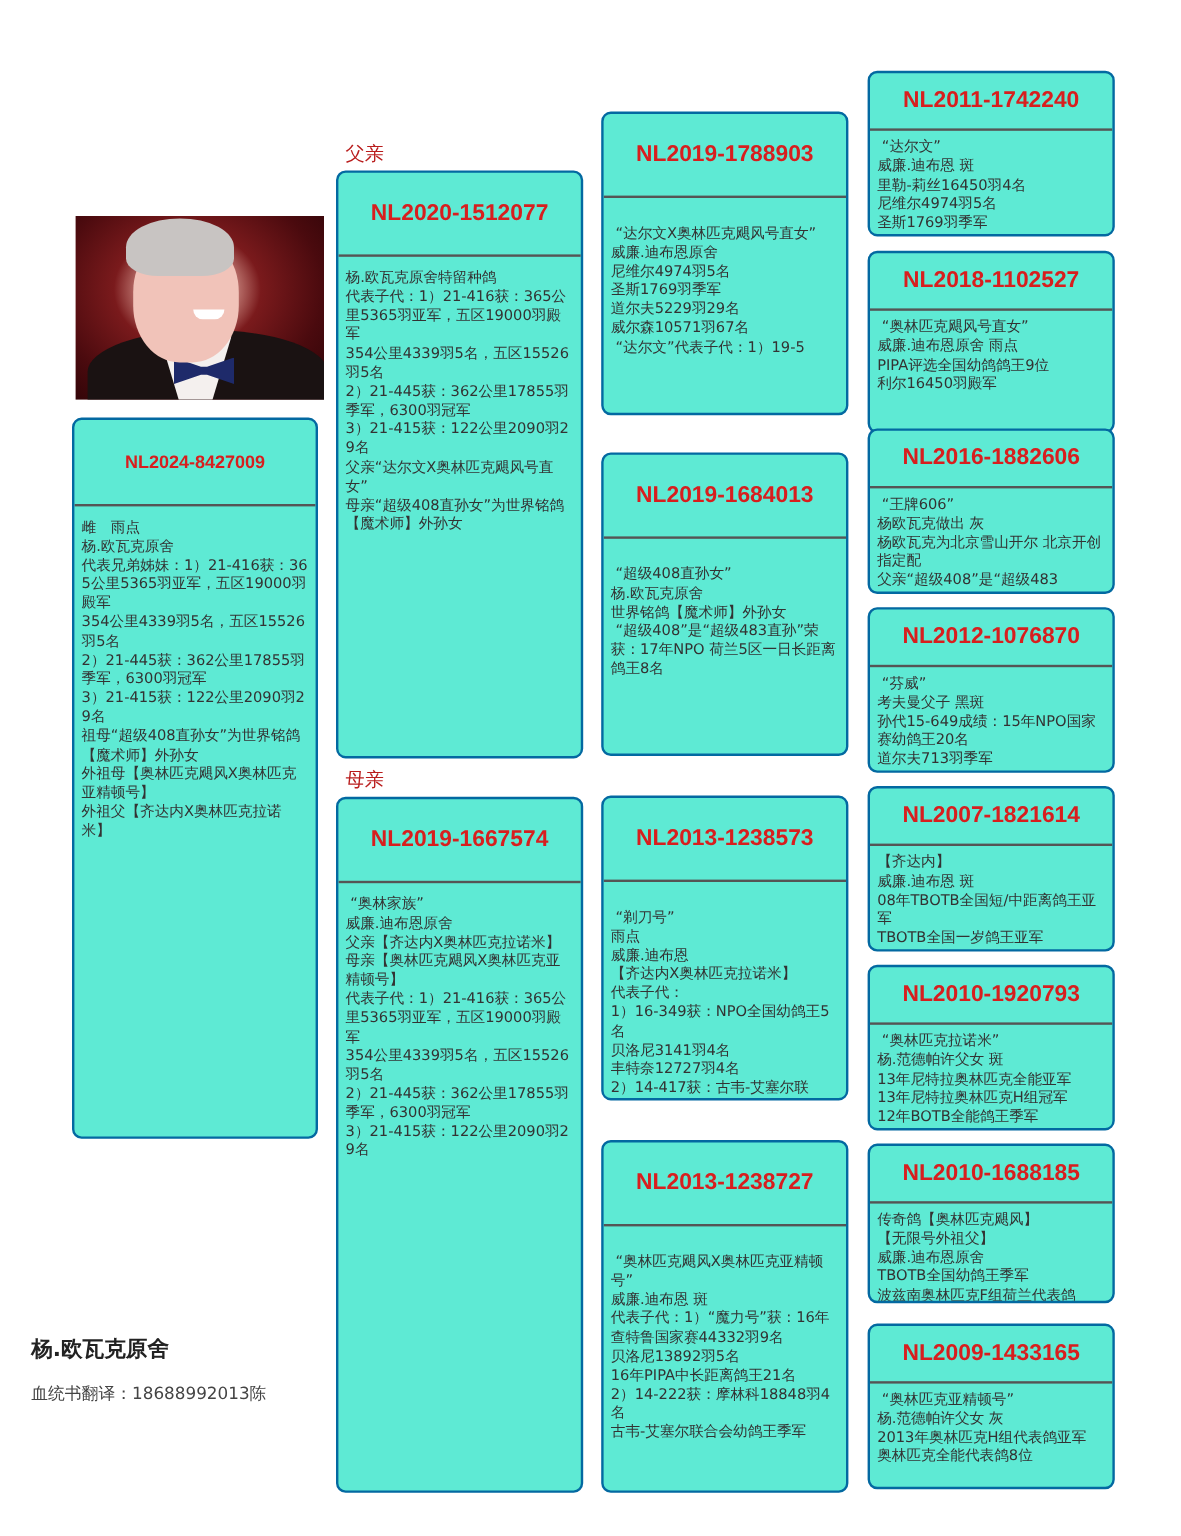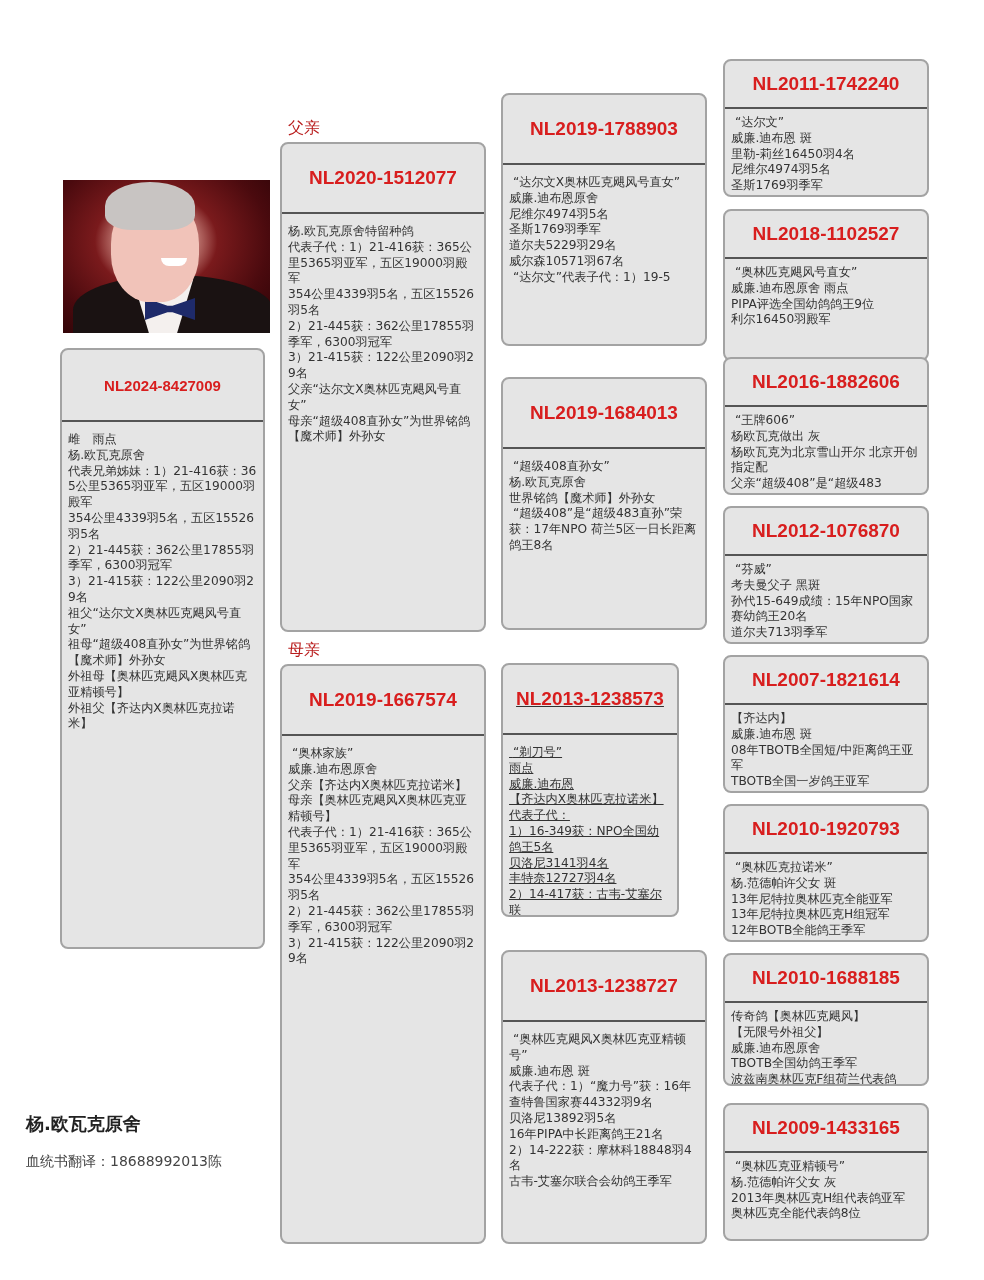--- a/index.html
+++ b/index.html
@@ -1,22 +1,22 @@
 <!DOCTYPE html>
 <html><head>
 <meta charset="utf-8">
 <style>
   * { box-sizing: border-box; margin: 0; padding: 0; }
   html, body { width: 984px; height: 1280px; background: #ffffff; overflow: hidden; }
   body { position: relative; font-family: "DejaVu Sans", "Liberation Sans", sans-serif; color: #333333; }
   .card {
     position: absolute;
-    border: 2px solid #a3a3a3;
+    border: 2px solid #0369a1;
     border-radius: 8px;
-    background: #e5e5e5;
+    background: #5eead4;
     overflow: hidden;
   }
   .card .head {
     display: flex; align-items: center; justify-content: center;
     border-bottom: 2px solid #555555;
     font-family: "Liberation Sans", "DejaVu Sans", sans-serif;
     font-weight: bold;
     color: #d81e1e;
   }
   .card .body {
@@ -26,21 +26,21 @@
     color: #333333;
     white-space: pre-wrap;
     word-break: break-all;
   }
   .card .body div { min-height: 15.8px; }
   .gen1 .head { height: 72px; font-size: 15px; }
   .gen1 .body { padding-top: 10px; }
   .gen2 .head { height: 70px; font-size: 19px; }
   .gen2 .body { padding-top: 10px; }
   .gen3 .head { height: 70px; font-size: 19px; }
-  .gen3 .body { padding-top: 10px; }
+  .gen3 .body { padding-top: 10px; margin-top: 12px; }
   .gen4 .head { height: 48px; font-size: 19px; }
   .gen4 .body { padding-top: 6px; }
   .rel-label {
     position: absolute; font-size: 16px; color: #b91c1c;
   }
   .photo {
     position: absolute; left: 63px; top: 180px; width: 207px; height: 153px;
     background: radial-gradient(ellipse at 45% 40%, #f0c8c0 0%, #e2a89e 18%, #7a1a1c 38%, #4a0a0e 70%, #2a0306 100%);
     overflow: hidden;
   }
@@ -60,21 +60,21 @@
   <div class="suit"></div>
   <div class="shirt"></div>
   <div class="tie"></div>
   <div class="face"></div>
   <div class="hair"></div>
   <div class="smile"></div>
 </div>
 
 <div class="card gen1" style="left:60px; top:348px; width:205px; height:601px;">
   <div class="head">NL2024-8427009</div>
-  <div class="body"><div>雌　雨点</div><div>杨.欧瓦克原舍</div><div>代表兄弟姊妹：1）21-416获：365公里5365羽亚军，五区19000羽殿军</div><div>354公里4339羽5名，五区15526羽5名</div><div>2）21-445获：362公里17855羽季军，6300羽冠军</div><div>3）21-415获：122公里2090羽29名</div><div>祖父“达尔文X奥林匹克飓风号直女”</div><div>祖母“超级408直孙女”为世界铭鸽【魔术师】外孙女</div><div>外祖母【奥林匹克飓风X奥林匹克亚精顿号】</div><div>外祖父【齐达内X奥林匹克拉诺米】</div></div>
+  <div class="body"><div>雌　雨点</div><div>杨.欧瓦克原舍</div><div>代表兄弟姊妹：1）21-416获：365公里5365羽亚军，五区19000羽殿军</div><div>354公里4339羽5名，五区15526羽5名</div><div>2）21-445获：362公里17855羽季军，6300羽冠军</div><div>3）21-415获：122公里2090羽29名</div><div>祖母“超级408直孙女”为世界铭鸽【魔术师】外孙女</div><div>外祖母【奥林匹克飓风X奥林匹克亚精顿号】</div><div>外祖父【齐达内X奥林匹克拉诺米】</div></div>
 </div>
 
 <div class="rel-label" style="left:288px; top:118px;">父亲</div>
 <div class="rel-label" style="left:288px; top:640px;">母亲</div>
 
 <div class="card gen2" style="left:280px; top:142px; width:206px; height:490px;">
   <div class="head">NL2020-1512077</div>
   <div class="body"><div>杨.欧瓦克原舍特留种鸽</div><div>代表子代：1）21-416获：365公里5365羽亚军，五区19000羽殿军</div><div>354公里4339羽5名，五区15526羽5名</div><div>2）21-445获：362公里17855羽季军，6300羽冠军</div><div>3）21-415获：122公里2090羽29名</div><div>父亲“达尔文X奥林匹克飓风号直女”</div><div>母亲“超级408直孙女”为世界铭鸽【魔术师】外孙女</div></div>
 </div>
 
@@ -84,21 +84,21 @@
 </div>
 
 <div class="card gen3" style="left:501px; top:93px; width:206px; height:253px;">
   <div class="head">NL2019-1788903</div>
   <div class="body"><div> “达尔文X奥林匹克飓风号直女”</div><div>威廉.迪布恩原舍</div><div>尼维尔4974羽5名</div><div>圣斯1769羽季军</div><div>道尔夫5229羽29名</div><div>威尔森10571羽67名</div><div> “达尔文”代表子代：1）19-5</div></div>
 </div>
 <div class="card gen3" style="left:501px; top:377px; width:206px; height:253px;">
   <div class="head">NL2019-1684013</div>
   <div class="body"><div> “超级408直孙女”</div><div>杨.欧瓦克原舍</div><div>世界铭鸽【魔术师】外孙女</div><div> “超级408”是“超级483直孙”荣获：17年NPO 荷兰5区一日长距离鸽王8名</div></div>
 </div>
-<div class="card gen3" style="left:501px; top:663px; width:178px; height:254px;text-decoration:underline;">
+<div class="card gen3" style="left:501px; top:663px; width:206px; height:254px;">
   <div class="head">NL2013-1238573</div>
   <div class="body"><div> “剃刀号”</div><div>雨点</div><div>威廉.迪布恩</div><div>【齐达内X奥林匹克拉诺米】</div><div>代表子代：</div><div>1）16-349获：NPO全国幼鸽王5名</div><div>贝洛尼3141羽4名</div><div>丰特奈12727羽4名</div><div>2）14-417获：古韦-艾塞尔联</div></div>
 </div>
 <div class="card gen3" style="left:501px; top:950px; width:206px; height:294px;">
   <div class="head">NL2013-1238727</div>
   <div class="body"><div> “奥林匹克飓风X奥林匹克亚精顿号”</div><div>威廉.迪布恩 斑</div><div>代表子代：1）“魔力号”获：16年查特鲁国家赛44332羽9名</div><div>贝洛尼13892羽5名</div><div>16年PIPA中长距离鸽王21名</div><div>2）14-222获：摩林科18848羽4名</div><div>古韦-艾塞尔联合会幼鸽王季军</div></div>
 </div>
 
 <div class="card gen4" style="left:723px; top:59px; width:206px; height:138px;">
   <div class="head">NL2011-1742240</div>

